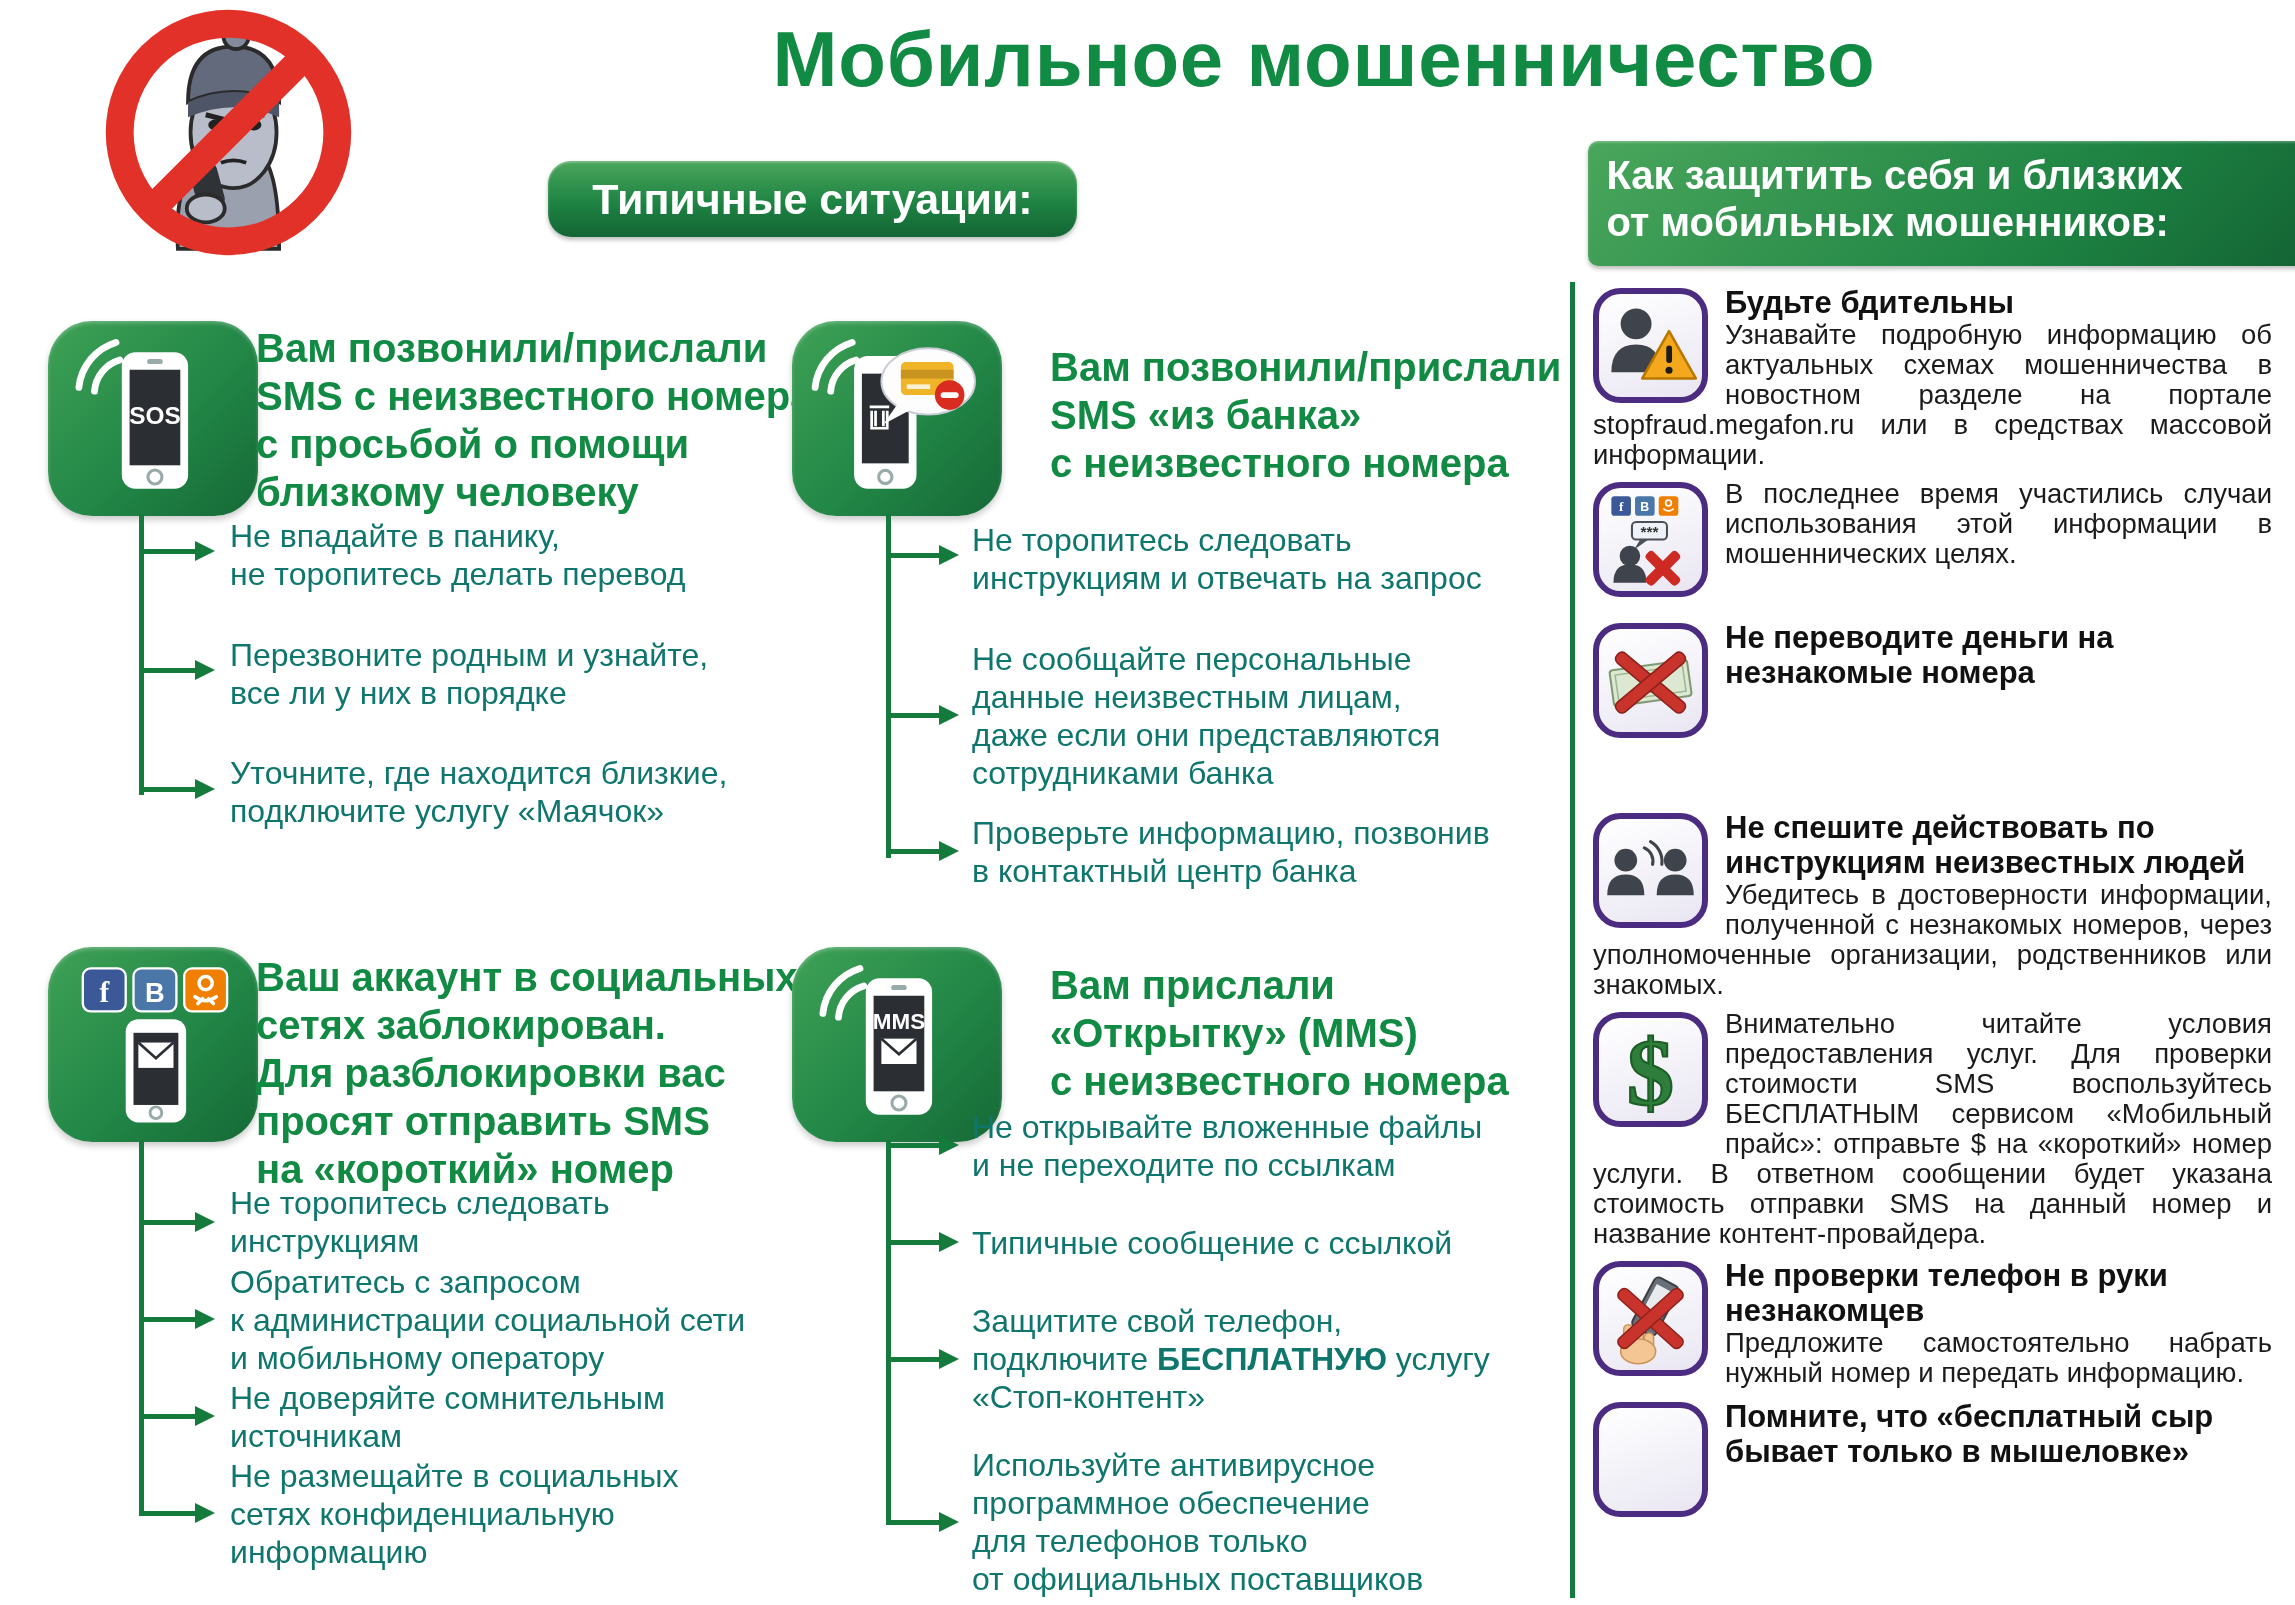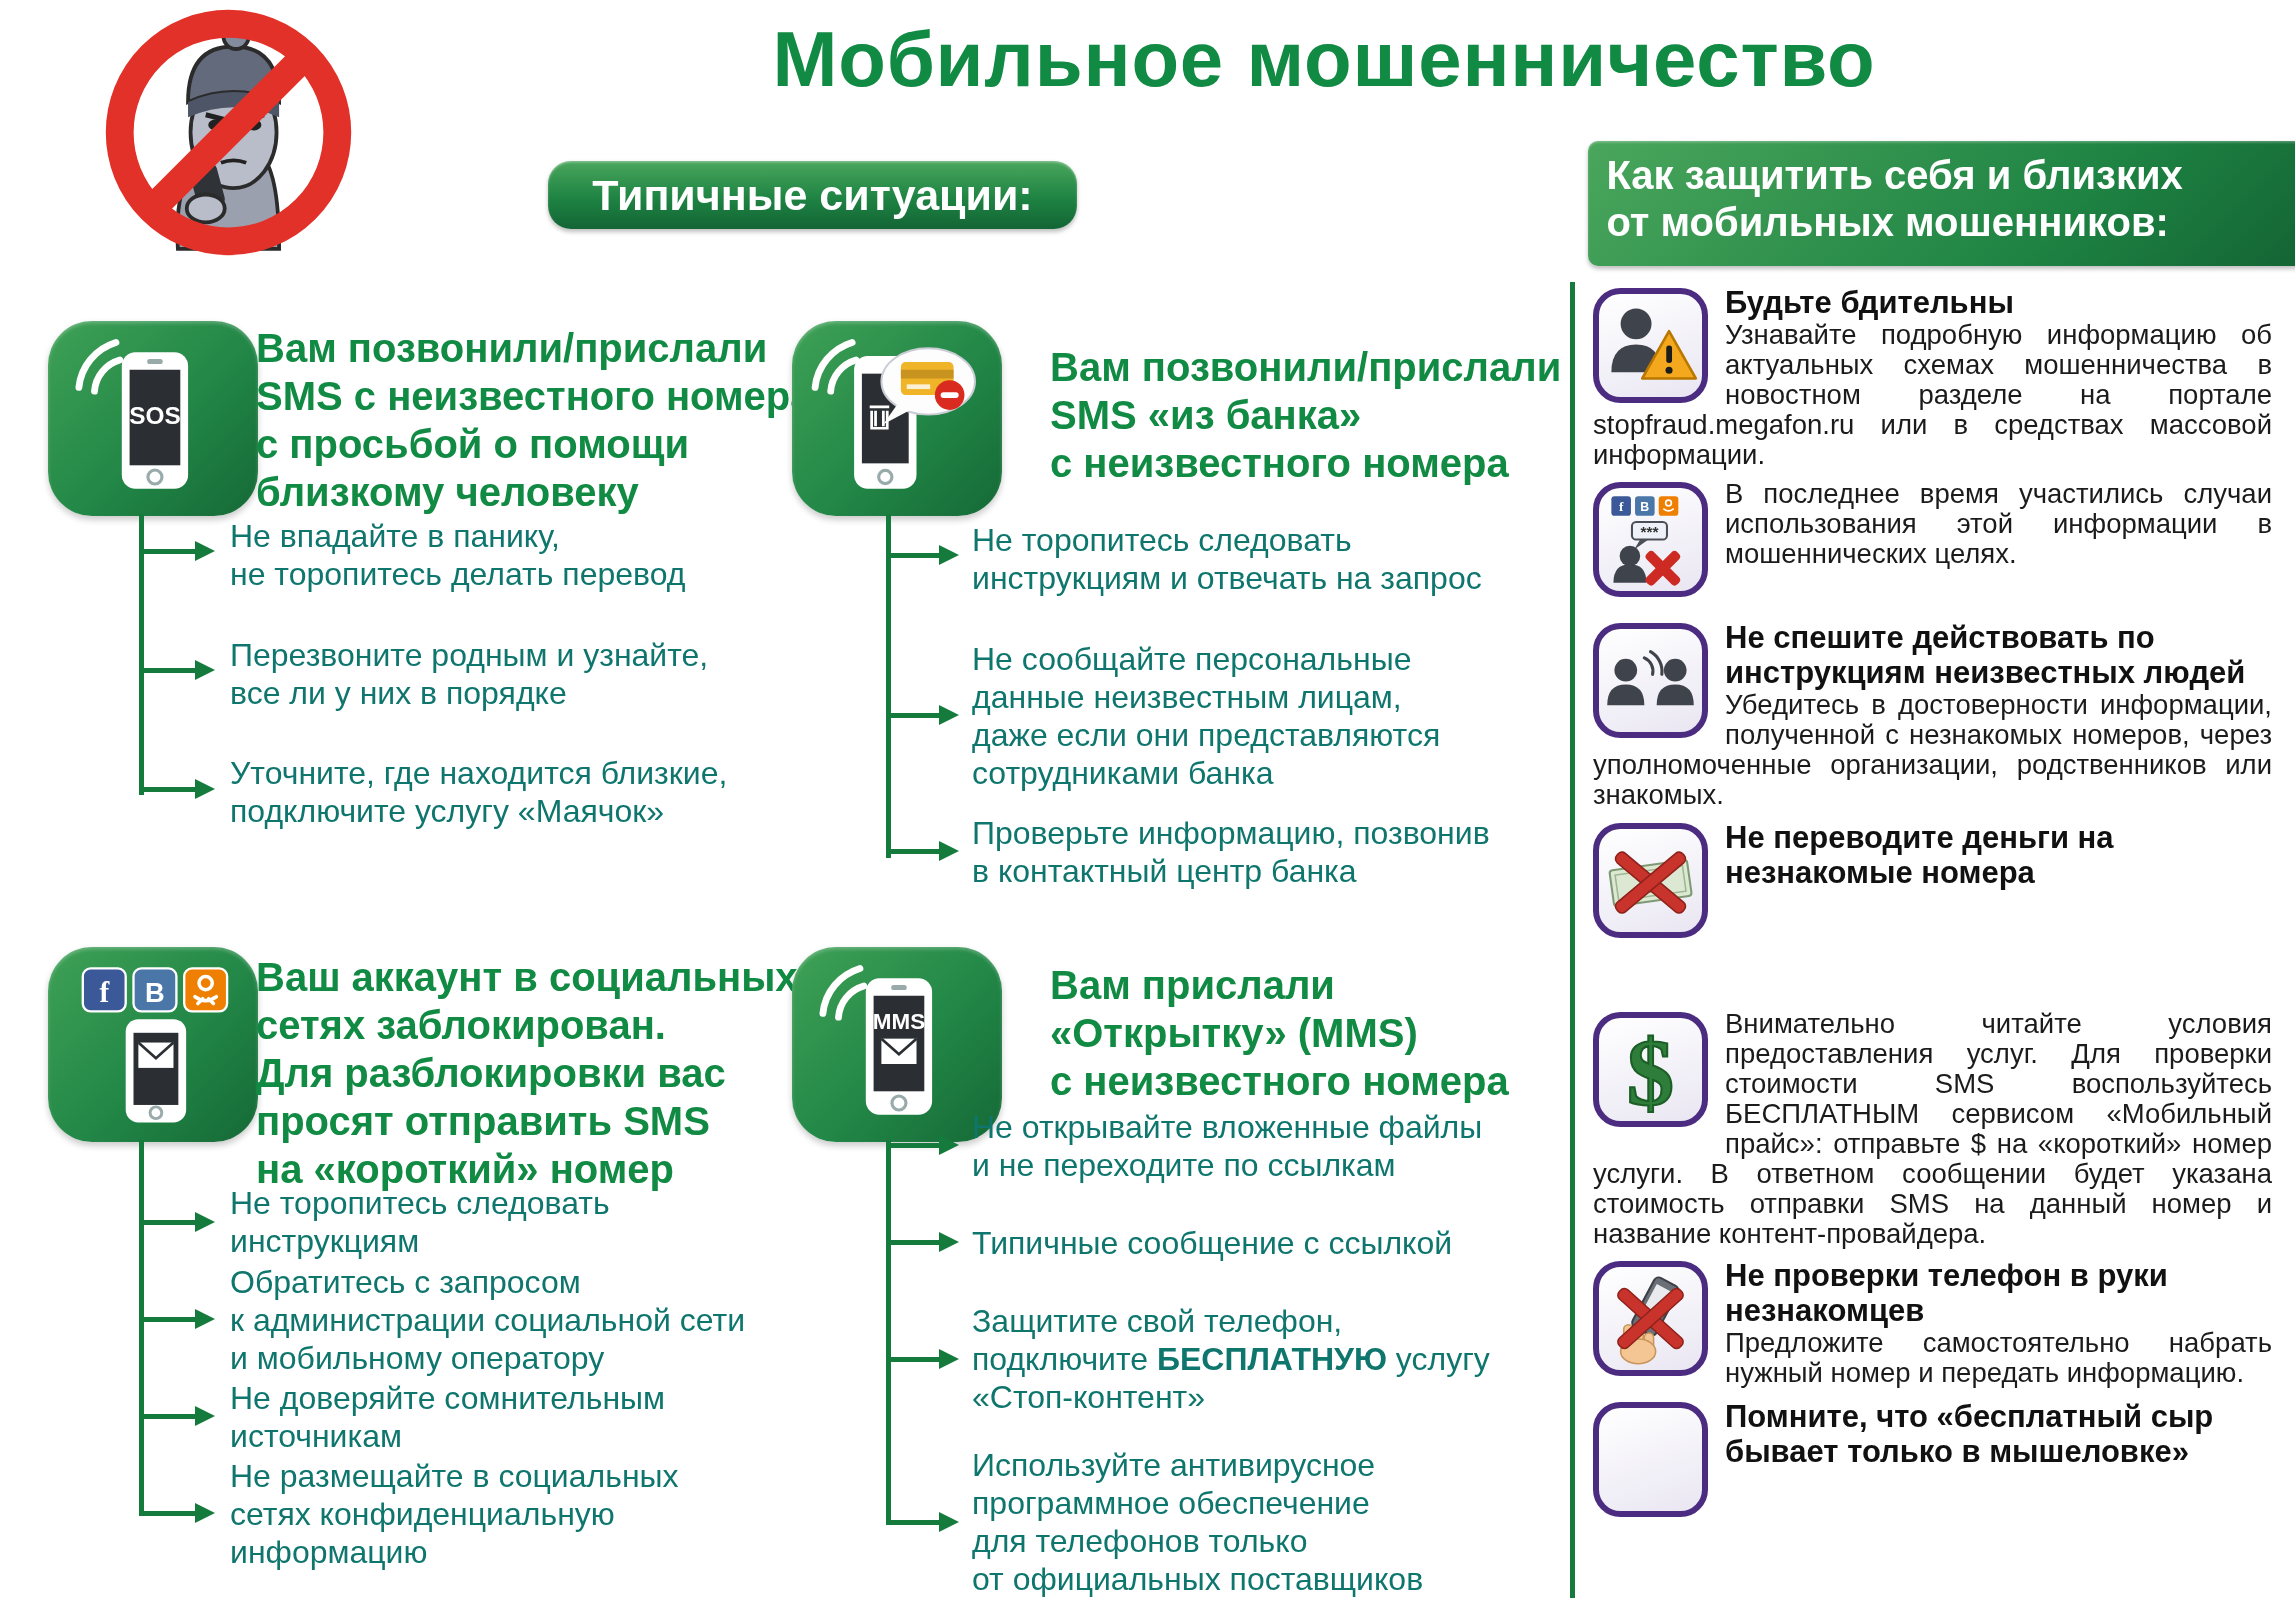--- a/index.html
+++ b/index.html
@@ -9,21 +9,21 @@
     font-family:"Liberation Sans",sans-serif;
     color:#1b1b1b;
   }
   
   .page-title{
     position:absolute;left:727px;top:13.8px;width:1194px;
     text-align:center;font-size:78px;font-weight:bold;color:#118a43;
     letter-spacing:0.8px;white-space:nowrap;
   }
   .pill{
-    position:absolute;left:548px;top:161px;width:529px;height:68px;
+    position:absolute;left:548px;top:161px;width:529px;height:76px;
     border-radius:23px;
     background:linear-gradient(180deg,#4aa65c 0%,#1e8343 55%,#136534 100%);
     box-shadow:inset 0 1.5px 2.3px rgba(255,255,255,.35), 0 2.3px 4.6px rgba(0,0,0,.25);
     display:flex;align-items:center;justify-content:center;
     color:#fff;font-size:43px;font-weight:bold;
   }
   .right-header{
     position:absolute;left:1588px;top:141px;width:792px;height:125px;
     border-radius:10px;box-sizing:border-box;
     background:linear-gradient(135deg,#4aa65c 0%,#1e8343 60%,#115c2f 100%);
@@ -270,51 +270,51 @@
         <path d="M14 92 Q14 74 30 74 Q46 74 46 92 Z" fill="#3f434c"></path>
         <g transform="translate(62 78)">
           <rect x="-21" y="-5" width="42" height="10" rx="4" transform="rotate(45)" fill="#cc2a23"></rect>
           <rect x="-21" y="-5" width="42" height="10" rx="4" transform="rotate(-45)" fill="#cc2a23"></rect>
         </g>
       </svg>
     </div>
     <div class="tip-body">В последнее время участились случаи использования этой информации в мошеннических целях.</div>
   </div>
 
+  <div class="tip" style="min-height:180px;">
+    <div class="tip-icon">
+      <svg viewBox="0 0 100 100">
+        <g transform="rotate(-8 50 52)">
+          <rect x="12" y="35" width="76" height="35" rx="3" fill="#dde8d2" stroke="#7e9a74" stroke-width="2"></rect>
+          <rect x="17" y="40" width="66" height="25" fill="none" stroke="#9db792" stroke-width="1.5"></rect>
+          <circle cx="50" cy="52.5" r="9" fill="none" stroke="#9db792" stroke-width="1.5"></circle>
+        </g>
+        <g transform="translate(50 52)">
+          <rect x="-42" y="-6" width="84" height="12" rx="5" transform="rotate(40)" fill="#c8342c" stroke="#8f211b" stroke-width="1.5"></rect>
+          <rect x="-42" y="-6" width="84" height="12" rx="5" transform="rotate(-40)" fill="#c8342c" stroke="#8f211b" stroke-width="1.5"></rect>
+        </g>
+      </svg>
+    </div>
+    <div class="tip-title">Не переводите деньги на незнакомые номера</div>
+    <div class="tip-body"></div>
+  </div>
+
   <div class="tip">
     <div class="tip-icon">
       <svg viewBox="0 0 100 100">
         <circle cx="26" cy="40" r="11" fill="#3f434c"></circle>
         <path d="M8 74 Q8 54 26 54 Q44 54 44 74 Z" fill="#3f434c"></path>
         <circle cx="74" cy="40" r="11" fill="#3f434c"></circle>
         <path d="M56 74 Q56 54 74 54 Q92 54 92 74 Z" fill="#3f434c"></path>
         <path d="M44 28 A14 14 0 0 1 52 44" stroke="#3f434c" stroke-width="3" fill="none" stroke-linecap="round"></path>
         <path d="M50 22 A22 22 0 0 1 61 44" stroke="#3f434c" stroke-width="3" fill="none" stroke-linecap="round"></path>
       </svg>
     </div>
     <div class="tip-title">Не спешите действовать по инструкциям неизвестных людей</div>
     <div class="tip-body">Убедитесь в достоверности информации, полученной с незнакомых номеров, через уполномоченные организации, родственников или знакомых.</div>
-  </div>
-
-  <div class="tip" style="min-height:180px;">
-    <div class="tip-icon">
-      <svg viewBox="0 0 100 100">
-        <g transform="rotate(-8 50 52)">
-          <rect x="12" y="35" width="76" height="35" rx="3" fill="#dde8d2" stroke="#7e9a74" stroke-width="2"></rect>
-          <rect x="17" y="40" width="66" height="25" fill="none" stroke="#9db792" stroke-width="1.5"></rect>
-          <circle cx="50" cy="52.5" r="9" fill="none" stroke="#9db792" stroke-width="1.5"></circle>
-        </g>
-        <g transform="translate(50 52)">
-          <rect x="-42" y="-6" width="84" height="12" rx="5" transform="rotate(40)" fill="#c8342c" stroke="#8f211b" stroke-width="1.5"></rect>
-          <rect x="-42" y="-6" width="84" height="12" rx="5" transform="rotate(-40)" fill="#c8342c" stroke="#8f211b" stroke-width="1.5"></rect>
-        </g>
-      </svg>
-    </div>
-    <div class="tip-title">Не переводите деньги на незнакомые номера</div>
-    <div class="tip-body"></div>
   </div>
 
   <div class="tip">
     <div class="tip-icon">
       <svg viewBox="0 0 100 100">
         <text x="50" y="84" font-size="92" font-weight="bold" fill="#2e7d3a" stroke="#1b5e26" stroke-width="2" text-anchor="middle" font-family="Liberation Serif,serif">$</text>
       </svg>
     </div>
     <div class="tip-body">Внимательно читайте условия предоставления услуг. Для проверки стоимости SMS воспользуйтесь БЕСПЛАТНЫМ сервисом «Мобильный прайс»: отправьте $ на «короткий» номер услуги. В ответном сообщении будет указана стоимость отправки SMS на данный номер и название контент-провайдера.</div>
   </div>

